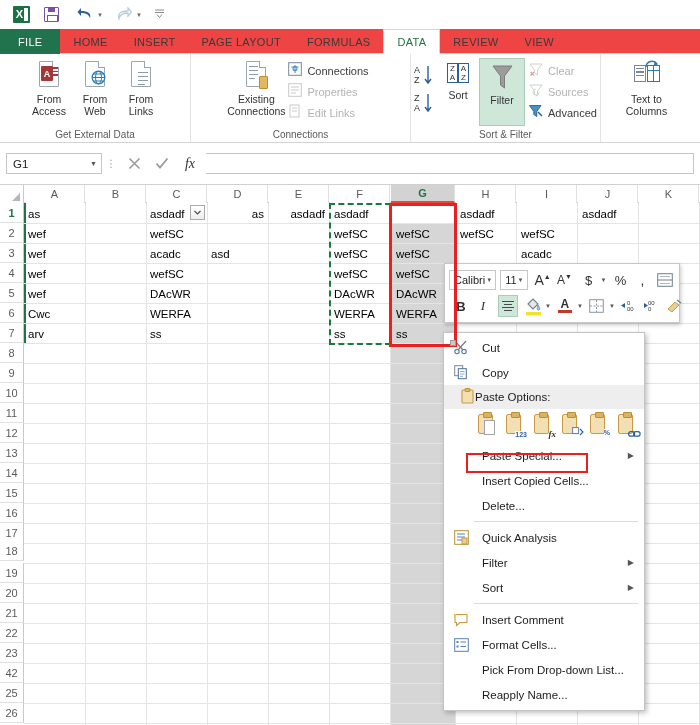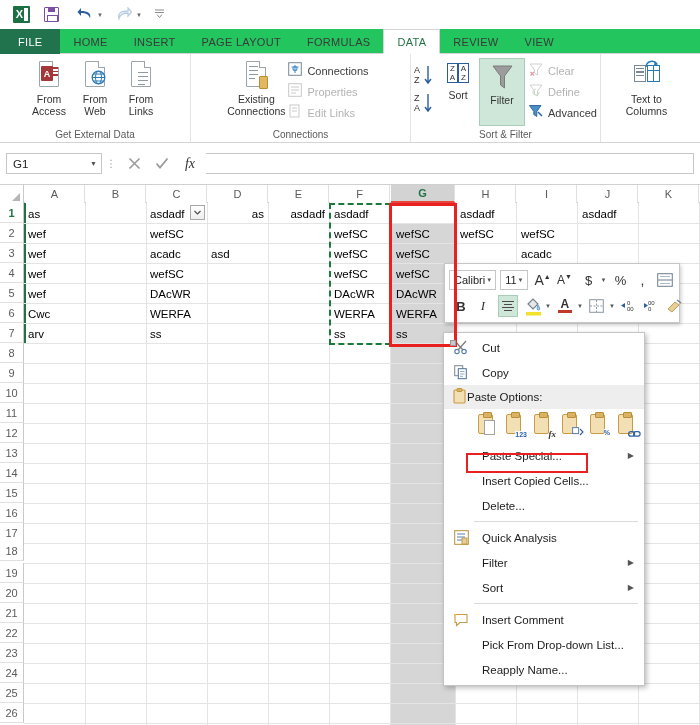--- a/index.html
+++ b/index.html
@@ -39,21 +39,21 @@
   .save-ico { width: 15px; height: 15px; border: 1.6px solid #7b4fa3; border-radius: 1px; position: relative; }
   .save-ico::before { content:""; position:absolute; left:3px; top:-1px; width:7px; height:5px; background:#7b4fa3; }
   .save-ico::after { content:""; position:absolute; left:2px; bottom:0px; width:9px; height:5px; border:1.4px solid #7b4fa3; border-bottom:none; }
   .arrow-svg { display:block; }
   .qat-caret { font-size: 6px; color: #666; margin-left: 1px; }
   .qat-more { color: #555; font-size: 11px; margin-left: 8px; }
 
   
   .tabbar {
     position: absolute; left: 0; top: 29px; width: 700px; height: 25px;
-    background: #22c55e;
+    background: #ef4444;
     border-bottom: 1px solid #d4d4d4;
     display: flex; align-items: stretch;
   }
   .tab {
     display: flex; align-items: center; justify-content: center;
     font-size: 11px; letter-spacing: 0.3px;
     color: #3a3a3a; padding: 0 13px; cursor: default;
     height: 25px;
   }
   .tab.file {
@@ -204,21 +204,21 @@
   .ctx-item {
     display: flex; align-items: center; height: 25px;
     padding-left: 4px; font-size: 11.5px; color: #1b1b1b; cursor: default;
     position: relative;
   }
   .ctx-item .ic { width: 26px; display:flex; align-items:center; justify-content:center; flex:0 0 26px; }
   .ctx-item .tx { margin-left: 8px; }
   .ctx-item .sub { position:absolute; right: 10px; font-size: 8px; color: #555; }
   .ctx-head {
     display:flex; align-items:center; height: 24px; background:#eeeeee;
-    padding-left:8px; font-size:11.5px; color:#1b1b1b;
+    padding-left:16px; font-size:11.5px; color:#1b1b1b;
   }
   .ctx-sep { height:1px; background:#dadada; margin: 3px 6px 3px 30px; }
   .pasteicons { display:flex; align-items:center; padding: 3px 0 3px 30px; height: 34px; }
   .pico { width: 26px; height: 28px; position: relative; margin-right: 2px; }
   .clip {
     position:absolute; left:4px; top:2px; width:15px; height:20px;
     border:1.4px solid #c99a43; background:#f2dfb4; border-radius:2px;
   }
   .clip::before {
     content:""; position:absolute; left:3.5px; top:-3px; width:7px; height:4px;
@@ -442,21 +442,21 @@
             </span>
             <span class="lbl">Clear</span>
           </div>
           <div class="smallitem disabled">
             <span>
               <svg width="14" height="14" viewBox="0 0 14 14">
                 <path d="M1 2 H13 L8.5 8 L8.5 13 L5.5 11 L5.5 8 Z" fill="none" stroke="#d0d0d0" stroke-width="1"></path>
                 <path d="M10 9 A3 3 0 1 1 7 6" fill="none" stroke="#cfe0cf" stroke-width="1.2"></path>
               </svg>
             </span>
-            <span class="lbl">Define</span>
+            <span class="lbl">Sources</span>
           </div>
           <div class="smallitem">
             <span>
               <svg width="14" height="14" viewBox="0 0 14 14">
                 <path d="M0.5 1.5 H12 L7.8 7.5 L7.8 12.5 L4.8 10.5 L4.8 7.5 Z" fill="#4a90c8" stroke="#2a5f9e" stroke-width="0.9"></path>
                 <path d="M9 8 L13 12" stroke="#2a5f9e" stroke-width="1.4"></path>
               </svg>
             </span>
             <span class="lbl">Advanced</span>
           </div>
@@ -568,21 +568,21 @@
     <div class="rowhdr" style="top:278px;">14</div>
     <div class="rowhdr" style="top:298px;">15</div>
     <div class="rowhdr" style="top:318px;">16</div>
     <div class="rowhdr" style="top:338px;">17</div>
     <div class="rowhdr" style="top:356px;">18</div>
     <div class="rowhdr" style="top:378px;">19</div>
     <div class="rowhdr" style="top:398px;">20</div>
     <div class="rowhdr" style="top:418px;">21</div>
     <div class="rowhdr" style="top:438px;">22</div>
     <div class="rowhdr" style="top:458px;">23</div>
-    <div class="rowhdr" style="top:478px;">24</div>
+    <div class="rowhdr" style="top:478px;">42</div>
     <div class="rowhdr" style="top:498px;">25</div>
     <div class="rowhdr" style="top:518px;">26</div>
 
     <div class="rowline" style="top:38px;"></div>
     <div class="rowline" style="top:58px;"></div>
     <div class="rowline" style="top:78px;"></div>
     <div class="rowline" style="top:98px;"></div>
     <div class="rowline" style="top:118px;"></div>
     <div class="rowline" style="top:138px;"></div>
     <div class="rowline" style="top:158px;"></div>
@@ -869,20 +869,31 @@
     <div class="ctx-item">
       <span class="ic">
         <svg width="16" height="14" viewBox="0 0 16 14">
           <path d="M2 1.5 H14 V9.5 H7 L3.5 12.5 V9.5 H2 Z" fill="#fff" stroke="#c99a43" stroke-width="1.1"></path>
           <path d="M1 1 L4 1 L1 4 Z" fill="#f0c13a"></path>
         </svg>
       </span>
       <span class="tx">Insert Comment</span>
     </div>
 
+    <div class="ctx-item">
+      <span class="ic">
+        <svg width="15" height="14" viewBox="0 0 15 14">
+          <rect x="0.7" y="0.7" width="13.6" height="12.6" fill="#fff" stroke="#5a80b0" stroke-width="1"></rect>
+          <rect x="2.5" y="3" width="2" height="2" fill="#5a80b0"></rect>
+          <rect x="2.5" y="7.5" width="2" height="2" fill="#5a80b0"></rect>
+          <path d="M6.5 4 H12 M6.5 8.5 H12" stroke="#5a80b0" stroke-width="1"></path>
+        </svg>
+      </span>
+      <span class="tx">Format Cells...</span>
+    </div>
 
     <div class="ctx-item">
       <span class="ic"></span>
       <span class="tx">Pick From Drop-down List...</span>
     </div>
 
     <div class="ctx-item">
       <span class="ic"></span>
       <span class="tx">Reapply Name...</span>
     </div>

